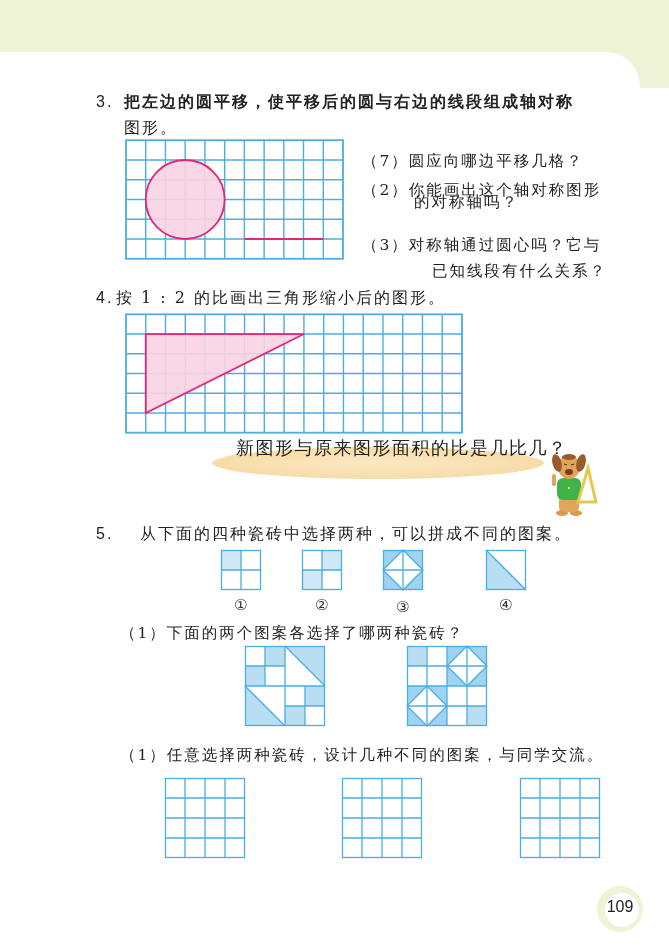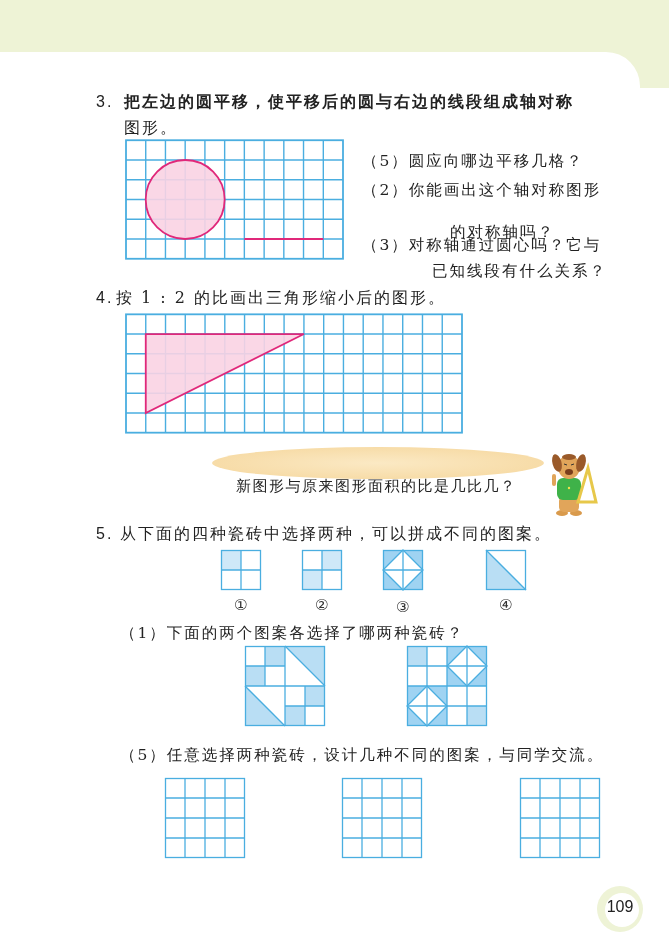--- a/index.html
+++ b/index.html
@@ -7,21 +7,21 @@
        font-family:"DejaVu Serif","Liberation Serif",serif;color:#222;}
   .header-band{position:absolute;left:0;top:0;width:669px;height:88px;background:#eef3d6;}
   .header-notch{position:absolute;left:0;top:52px;width:640px;height:60px;background:#ffffff;border-top-right-radius:34px;}
   .abs{position:absolute;}
   .qtext{font-size:16px;letter-spacing:2px;line-height:26px;white-space:nowrap;}
   .num{font-family:"Liberation Sans",sans-serif;}
   svg{position:absolute;overflow:visible;}
   .sub{font-size:15.5px;letter-spacing:2px;line-height:27px;white-space:nowrap;}
   .bubble{position:absolute;left:212px;top:447px;width:332px;height:32px;border-radius:50%;
           background:radial-gradient(ellipse at center,#fbe9c4 0%,#f7dca8 70%,#f3d398 100%);}
-  .bubble-text{position:absolute;left:236px;top:477px;font-size:15px;letter-spacing:1.5px;white-space:nowrap;}
+  .bubble-text{position:absolute;left:236px;top:436px;font-size:18px;letter-spacing:1.5px;white-space:nowrap;}
   .circled{position:absolute;font-family:"DejaVu Sans",sans-serif;font-size:15px;color:#333;}
   .page-num-bg{position:absolute;left:597px;top:886px;width:46px;height:46px;border-radius:50%;
                background:#eef3d6;}
   .page-num-inner{position:absolute;left:605px;top:893px;width:34px;height:34px;border-radius:50%;background:#fff;}
   .page-num{position:absolute;left:597px;top:898px;width:46px;text-align:center;font-family:"Liberation Sans",sans-serif;font-size:16px;color:#222;}
 </style>
 </head>
 <body>
 
 <div class="header-band"></div>
@@ -47,23 +47,23 @@
     <line x1="0" y1="19.67" x2="216" y2="19.67"></line>
       <line x1="0" y1="39.33" x2="216" y2="39.33"></line>
     <line x1="0" y1="59" x2="216" y2="59"></line>
       <line x1="0" y1="78.67" x2="216" y2="78.67"></line>
     <line x1="0" y1="98.33" x2="216" y2="98.33"></line>
   </g>
   <circle cx="58.9" cy="59" r="39.3" fill="#f9d3e3" fill-opacity="0.9" stroke="#e0287a" stroke-width="1.8"></circle>
   <line x1="117.8" y1="98.33" x2="196.4" y2="98.33" stroke="#e0287a" stroke-width="2"></line>
 </svg>
 
-<div class="abs sub" style="left:362px;top:148px;">（5）圆应向哪边平移几格？</div>
+<div class="abs sub" style="left:362px;top:148px;">（7）圆应向哪边平移几格？</div>
 <div class="abs sub" style="left:362px;top:177px;">（2）你能画出这个轴对称图形</div>
-<div class="abs sub" style="left:414px;top:219px;margin-left:36px;">的对称轴吗？</div>
+<div class="abs sub" style="left:414px;top:189px;">的对称轴吗？</div>
 <div class="abs sub" style="left:362px;top:232px;">（3）对称轴通过圆心吗？它与</div>
 <div class="abs sub" style="left:432px;top:258px;">已知线段有什么关系？</div>
 
 <div class="abs qtext num" style="left:96px;top:285px;">4.</div>
 <div class="abs qtext" style="left:116px;top:285px;">按 1 : 2 的比画出三角形缩小后的图形。</div>
 
 <svg style="left:126px;top:314px;" width="336" height="119" viewBox="0 0 335 118">
   <g stroke="#4aaee0" stroke-width="1.4" fill="none">
     <rect x="0" y="0" width="335" height="118" stroke-width="1.8"></rect>
     <line x1="19.7" y1="0" x2="19.7" y2="118"></line>
@@ -105,21 +105,21 @@
   <ellipse cx="33" cy="13" rx="4.5" ry="9" fill="#9a5a2a" transform="rotate(15 33 13)"></ellipse>
   <ellipse cx="21" cy="7" rx="7" ry="3" fill="#9a5a2a"></ellipse>
   <ellipse cx="21" cy="22" rx="4" ry="3" fill="#7a3d1c"></ellipse>
   <line x1="16" y1="14" x2="19" y2="15" stroke="#333" stroke-width="1"></line>
   <line x1="23" y1="15" x2="26" y2="14" stroke="#333" stroke-width="1"></line>
   <rect x="4" y="24" width="4" height="12" rx="2" fill="#e1a55a"></rect>
   <polygon points="40,18 48,52 30,52" fill="none" stroke="#e7c84a" stroke-width="3"></polygon>
 </svg>
 
 <div class="abs qtext num" style="left:96px;top:521px;">5.</div>
-<div class="abs qtext" style="left:120px;top:521px;font-family:Liberation Serif, serif;">从下面的四种瓷砖中选择两种，可以拼成不同的图案。</div>
+<div class="abs qtext" style="left:140px;top:521px;font-family:Liberation Serif, serif;">从下面的四种瓷砖中选择两种，可以拼成不同的图案。</div>
 
 <svg style="left:221px;top:550px;" width="40" height="40" viewBox="0 0 40 40">
   <rect x="0" y="0" width="20" height="20" fill="#cfe8f8"></rect>
   <g stroke="#4aaee0" stroke-width="1.3" fill="none">
     <rect x="0.5" y="0.5" width="39" height="39"></rect>
       <line x1="20" y1="0" x2="20" y2="40"></line>
       <line x1="0" y1="20" x2="40" y2="20"></line>
   </g>
 </svg>
 
@@ -192,21 +192,21 @@
       <line x1="40" y1="0" x2="40" y2="80"></line>
       <line x1="60" y1="0" x2="60" y2="80"></line>
     <line x1="0" y1="20" x2="80" y2="20"></line>
       <line x1="0" y1="40" x2="80" y2="40"></line>
       <line x1="0" y1="60" x2="80" y2="60"></line>
     <polygon points="60,0 80,20 60,40 40,20"></polygon>
     <polygon points="20,40 40,60 20,80 0,60"></polygon>
   </g>
 </svg>
 
-<div class="abs sub" style="left:120px;top:742px;">（5）任意选择两种瓷砖，设计几种不同的图案，与同学交流。</div>
+<div class="abs sub" style="left:120px;top:742px;">（1）任意选择两种瓷砖，设计几种不同的图案，与同学交流。</div>
 
 <svg style="left:165px;top:778px;" width="80" height="80" viewBox="0 0 80 80">
   <g stroke="#4aaee0" stroke-width="1.3" fill="none">
     <rect x="0.5" y="0.5" width="79" height="79"></rect>
     <line x1="20" y1="0" x2="20" y2="80"></line>
       <line x1="40" y1="0" x2="40" y2="80"></line>
       <line x1="60" y1="0" x2="60" y2="80"></line>
     <line x1="0" y1="20" x2="80" y2="20"></line>
       <line x1="0" y1="40" x2="80" y2="40"></line>
       <line x1="0" y1="60" x2="80" y2="60"></line>

